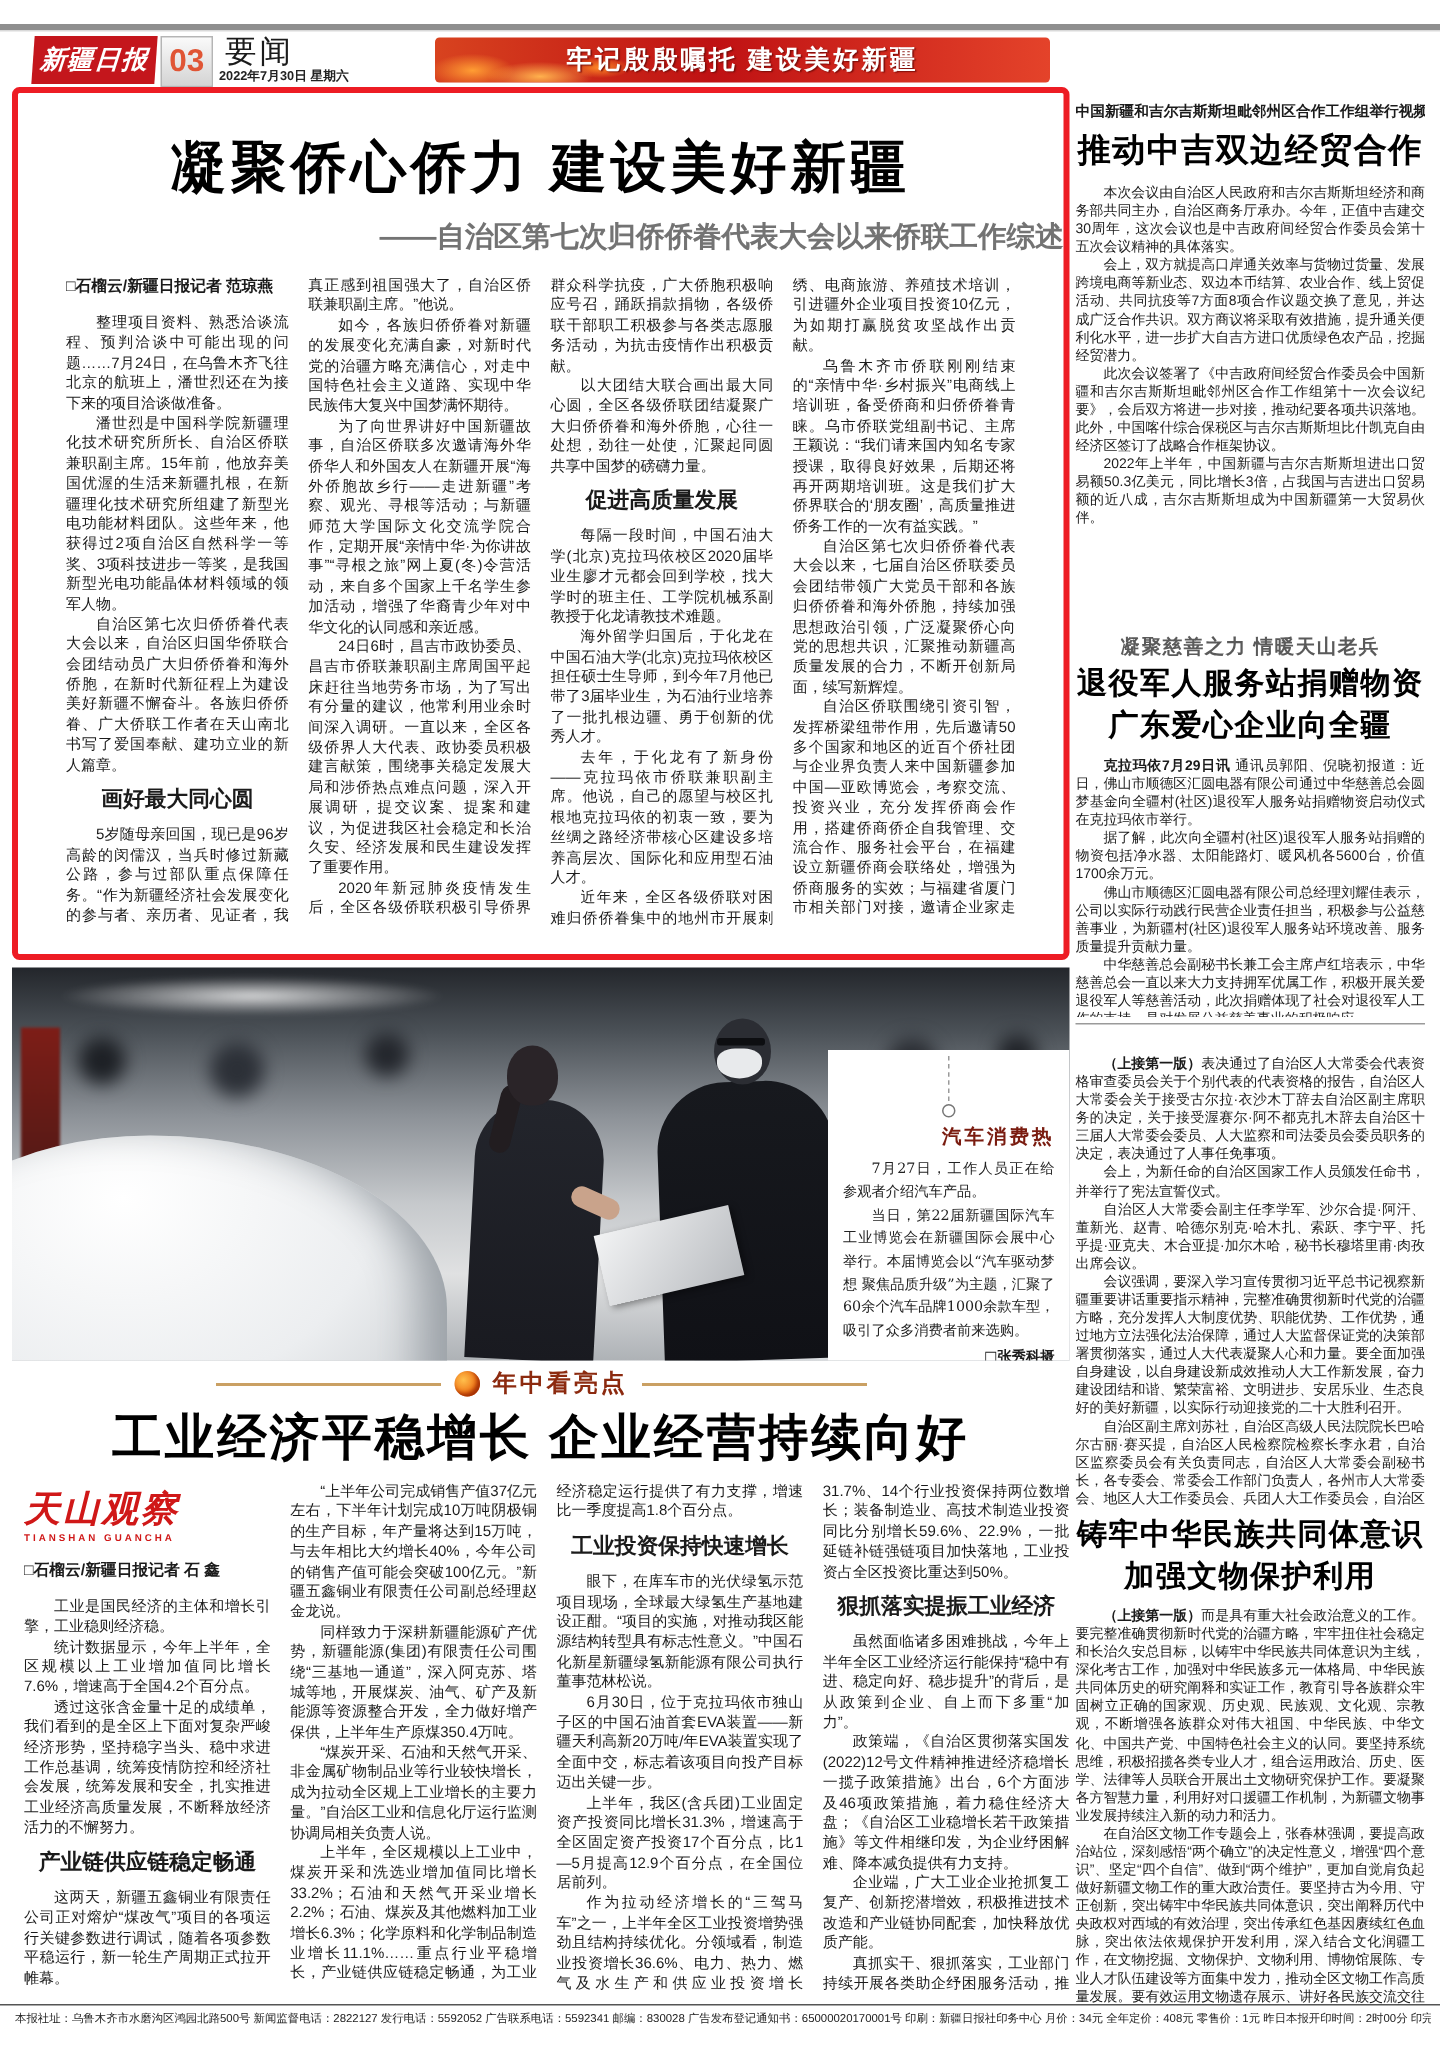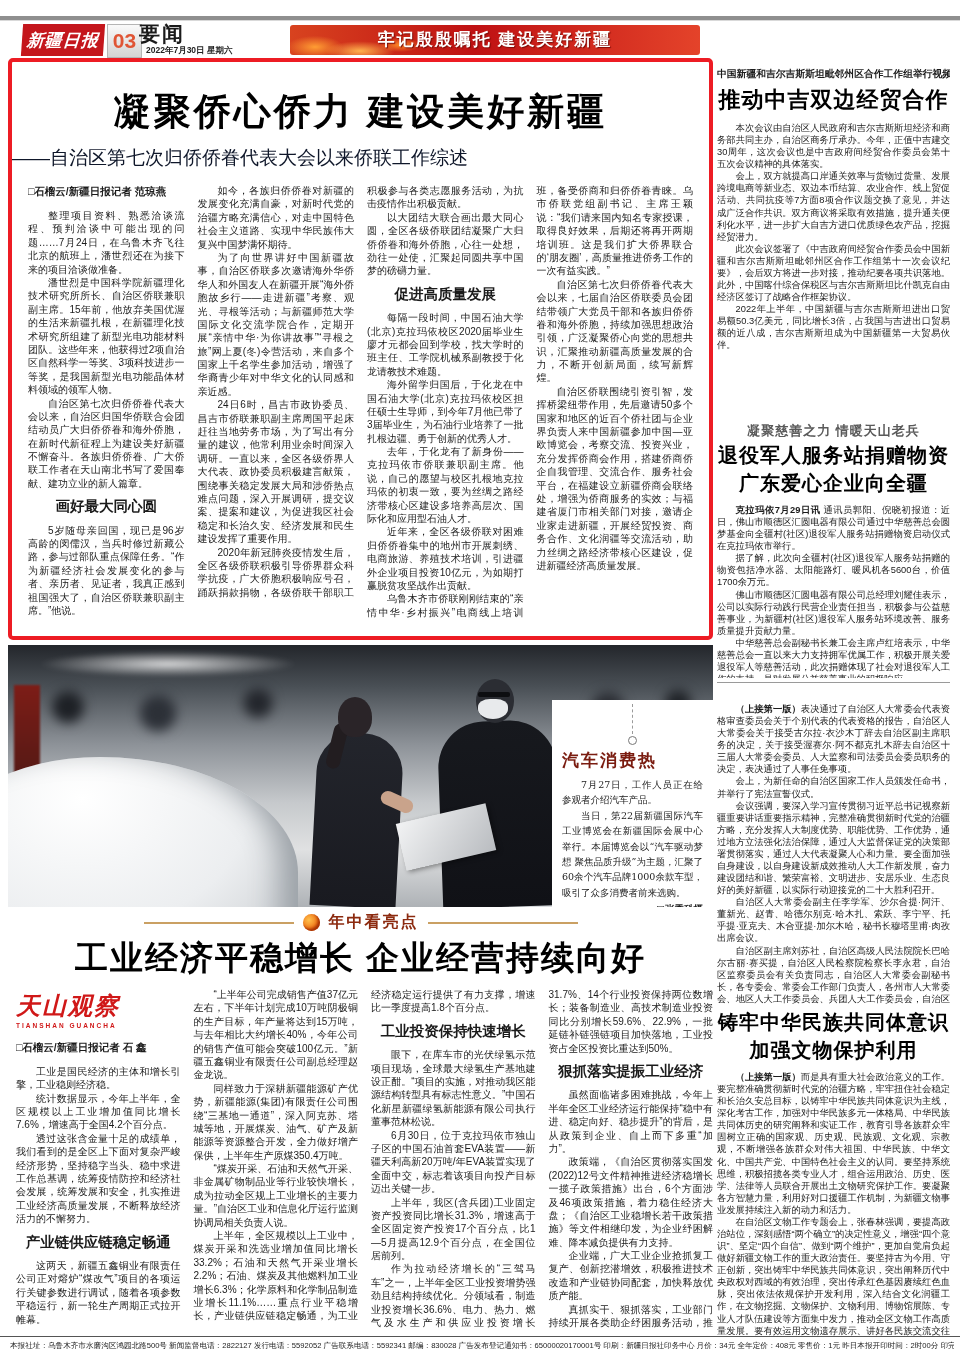--- a/index.html
+++ b/index.html
@@ -5,35 +5,35 @@
   html,body{margin:0;padding:0;background:#e9e9e9;}
   .page{position:relative;width:960px;height:1364px;background:#fff;margin:0 auto;
         font-family:"Liberation Sans","DejaVu Sans",sans-serif;color:#1b1b1b;overflow:hidden;}
   .top-rule{position:absolute;left:0;top:16px;width:960px;height:4px;background:#8f8f8f;box-shadow:0 1px 0 #d9d9d9;}
   
   .mh-logo{position:absolute;left:22px;top:24px;width:82px;height:32px;background:#c4161c;color:#fff;
            font-family:"DejaVu Serif",serif;font-style:italic;font-weight:900;font-size:17px;line-height:32px;
            text-align:center;letter-spacing:1px;transform:skewX(-4deg);}
   .mh-page{position:absolute;left:107px;top:24px;width:33px;height:32px;background:linear-gradient(180deg,#fafafa,#d4d4d4);
            border:1px solid #b5b5b5;color:#e05535;font-size:21px;font-weight:900;line-height:32px;text-align:center;}
-  .mh-section{position:absolute;left:139px;top:20px;font-size:21px;font-weight:700;letter-spacing:2px;}
+  .mh-section{position:absolute;left:150px;top:20px;font-size:21px;font-weight:400;letter-spacing:2px;}
   .mh-date{position:absolute;left:146px;top:45px;font-size:8.5px;font-weight:bold;color:#222;}
   .mh-banner{position:absolute;left:290px;top:25px;width:410px;height:30px;border-radius:3px;
              background:linear-gradient(90deg,#d8431f,#bf1113 45%,#e4432a);overflow:hidden;}
   .flame-art{position:absolute;left:0;top:0;width:130px;height:30px;
              background:radial-gradient(ellipse 40px 16px at 25px 22px,#ff9d33 0%,rgba(255,157,51,0) 70%),
                         radial-gradient(ellipse 50px 14px at 70px 26px,#ffb14d 0%,rgba(255,177,77,0) 70%),
                         radial-gradient(ellipse 30px 10px at 110px 20px,#ff8a26 0%,rgba(255,138,38,0) 70%);}
   .mh-banner-text{position:absolute;left:0;right:0;top:0;line-height:30px;text-align:center;color:#fff;
                   font-size:17px;font-weight:900;letter-spacing:2px;text-shadow:1px 1px 1px #7a0c08;}
   
   .red-box{position:absolute;left:8px;top:58px;width:697px;height:574px;border:4px solid #ed1c24;border-radius:5px;background:#fff;}
   .main-title{margin:25px 6px 8px;text-align:center;font-size:37px;font-weight:900;letter-spacing:3px;color:#000;}
-  .main-sub{margin:0 0 13px;text-align:left;font-size:19px;font-weight:400;color:#0f172a;}
-  .main-body{height:438px;margin:0 16px;column-count:4;column-gap:13px;column-fill:auto;
+  .main-sub{margin:0 0 13px;text-align:right;font-size:19px;font-weight:700;color:#737373;}
+  .main-body{height:438px;margin:0 32px;column-count:4;column-gap:13px;column-fill:auto;
              font-size:10px;line-height:1.34;overflow:hidden;}
   .para{margin:0;text-indent:2em;text-align:justify;}
   .para b{font-weight:bold;}
   .col-subhead{margin:7px 0;text-align:center;font-size:14.5px;font-weight:900;text-indent:0;}
   .col-byline{margin:0 0 11px;font-weight:bold;text-indent:0;font-size:10.5px;}
   
   .photo{position:absolute;left:8px;top:645px;width:705px;height:262px;overflow:hidden;
          background:linear-gradient(180deg,#23262b 0%,#4a5056 16%,#8d9298 38%,#c6c9cc 60%,#e0e1e2 78%,#aeb2b6 100%);}
   .ph-light{position:absolute;left:30px;top:6px;width:260px;height:26px;border-radius:50%;
             background:radial-gradient(ellipse at center,rgba(255,255,255,.8),rgba(255,255,255,0) 70%);filter:blur(2px);}
@@ -57,21 +57,21 @@
   .ph-man-glasses{position:absolute;left:470px;top:47px;width:32px;height:5px;background:#0d0e11;border-radius:2px;}
   .ph-man-body{position:absolute;left:432px;top:76px;width:118px;height:186px;border-radius:46px 46px 0 0;
                background:linear-gradient(180deg,#17191e,#101116);transform:rotate(-2deg);}
   .ph-brochure{position:absolute;left:392px;top:168px;width:92px;height:48px;transform:rotate(-13deg);
                background:linear-gradient(135deg,#f2f3f4,#b9bcc0);box-shadow:2px 2px 5px rgba(0,0,0,.4);}
   .ph-arm{position:absolute;left:372px;top:150px;width:34px;height:14px;border-radius:7px;background:#c9a38b;transform:rotate(24deg);}
   
   .caption-box{position:absolute;left:544px;top:55px;width:161px;height:207px;background:#fff;padding:4px 10px 0;box-sizing:border-box;}
   .cap-dot{width:0;height:30px;margin:0 auto;border-left:1.5px dashed #9a9a9a;}
   .cap-circle{width:7px;height:7px;border:1.5px solid #777;border-radius:50%;margin:2px auto 4px;}
-  .cap-title{margin:0 0 5px;text-align:left;font-size:17px;font-weight:900;color:#7a1c10;letter-spacing:2px;}
+  .cap-title{margin:0 0 5px;text-align:right;font-size:13px;font-weight:900;color:#7a1c10;letter-spacing:2px;}
   .cap-body .para{font-family:"DejaVu Serif","Liberation Serif",serif;font-size:9.5px;line-height:1.62;color:#222;}
   .cap-credit{text-align:right;font-family:"DejaVu Serif",serif;font-weight:bold;font-size:9.5px;margin-top:3px;}
   
   .right-col{position:absolute;left:717px;top:62px;width:233px;height:1274px;}
   .ra{position:absolute;left:0;width:233px;overflow:hidden;}
   .ra1{top:6px;height:352px;}
   .ra2{top:360px;height:256px;}
   .jump1{top:634px;height:308px;}
   .ra3{top:946px;height:328px;}
   .ra-kicker{text-align:center;font-size:9.8px;font-weight:900;white-space:nowrap;margin:0 0 4px;}
@@ -185,22 +185,22 @@
           <p class="para">据了解，此次向全疆村(社区)退役军人服务站捐赠的物资包括净水器、太阳能路灯、暖风机各5600台，价值1700余万元。</p>
           <p class="para">佛山市顺德区汇圆电器有限公司总经理刘耀佳表示，公司以实际行动践行民营企业责任担当，积极参与公益慈善事业，为新疆村(社区)退役军人服务站环境改善、服务质量提升贡献力量。</p>
           <p class="para">中华慈善总会副秘书长兼工会主席卢红培表示，中华慈善总会一直以来大力支持拥军优属工作，积极开展关爱退役军人等慈善活动，此次捐赠体现了社会对退役军人工作的支持，是对发展公益慈善事业的积极响应。</p>
         </div>
     </div>
     <div class="rc-divider"></div>
     <div class="ra jump1">
       <div class="ra-body">
           <p class="para"><b>（上接第一版）</b>表决通过了自治区人大常委会代表资格审查委员会关于个别代表的代表资格的报告，自治区人大常委会关于接受古尔拉·衣沙木丁辞去自治区副主席职务的决定，关于接受渥赛尔·阿不都克扎木辞去自治区十三届人大常委会委员、人大监察和司法委员会委员职务的决定，表决通过了人事任免事项。</p>
           <p class="para">会上，为新任命的自治区国家工作人员颁发任命书，并举行了宪法宣誓仪式。</p>
+          <p class="para">自治区人大常委会副主任李学军、沙尔合提·阿汗、董新光、赵青、哈德尔别克·哈木扎、索跃、李宁平、托乎提·亚克夫、木合亚提·加尔木哈，秘书长穆塔里甫·肉孜出席会议。</p>
           <p class="para">会议强调，要深入学习宣传贯彻习近平总书记视察新疆重要讲话重要指示精神，完整准确贯彻新时代党的治疆方略，充分发挥人大制度优势、职能优势、工作优势，通过地方立法强化法治保障，通过人大监督保证党的决策部署贯彻落实，通过人大代表凝聚人心和力量。要全面加强自身建设，以自身建设新成效推动人大工作新发展，奋力建设团结和谐、繁荣富裕、文明进步、安居乐业、生态良好的美好新疆，以实际行动迎接党的二十大胜利召开。</p>
-          <p class="para">自治区人大常委会副主任李学军、沙尔合提·阿汗、董新光、赵青、哈德尔别克·哈木扎、索跃、李宁平、托乎提·亚克夫、木合亚提·加尔木哈，秘书长穆塔里甫·肉孜出席会议。</p>
           <p class="para">自治区副主席刘苏社，自治区高级人民法院院长巴哈尔古丽·赛买提，自治区人民检察院检察长李永君，自治区监察委员会有关负责同志，自治区人大常委会副秘书长，各专委会、常委会工作部门负责人，各州市人大常委会、地区人大工作委员会、兵团人大工作委员会，自治区各直辖县级市人大常委会负责人，部分全国和自治区人大代表，以及有关部门负责人等列席会议。</p>
         </div>
     </div>
     <div class="ra ra3">
       <h2 class="ra-title t3">铸牢中华民族共同体意识</h2>
       <h2 class="ra-title t3">加强文物保护利用</h2>
       <div class="ra-body">
           <p class="para"><b>（上接第一版）</b>而是具有重大社会政治意义的工作。要完整准确贯彻新时代党的治疆方略，牢牢扭住社会稳定和长治久安总目标，以铸牢中华民族共同体意识为主线，深化考古工作，加强对中华民族多元一体格局、中华民族共同体历史的研究阐释和实证工作，教育引导各族群众牢固树立正确的国家观、历史观、民族观、文化观、宗教观，不断增强各族群众对伟大祖国、中华民族、中华文化、中国共产党、中国特色社会主义的认同。要坚持系统思维，积极招揽各类专业人才，组合运用政治、历史、医学、法律等人员联合开展出土文物研究保护工作。要凝聚各方智慧力量，利用好对口援疆工作机制，为新疆文物事业发展持续注入新的动力和活力。</p>
           <p class="para">在自治区文物工作专题会上，张春林强调，要提高政治站位，深刻感悟“两个确立”的决定性意义，增强“四个意识”、坚定“四个自信”、做到“两个维护”，更加自觉肩负起做好新疆文物工作的重大政治责任。要坚持古为今用、守正创新，突出铸牢中华民族共同体意识，突出阐释历代中央政权对西域的有效治理，突出传承红色基因赓续红色血脉，突出依法依规保护开发利用，深入结合文化润疆工作，在文物挖掘、文物保护、文物利用、博物馆展陈、专业人才队伍建设等方面集中发力，推动全区文物工作高质量发展。要有效运用文物遗存展示、讲好各民族交流交往交融的历史故事，不断激发新疆各族群众的爱国主义热情，更好地服务经济社会发展大局，以优异成绩迎接党的二十大胜利召开。</p>
         </div>

